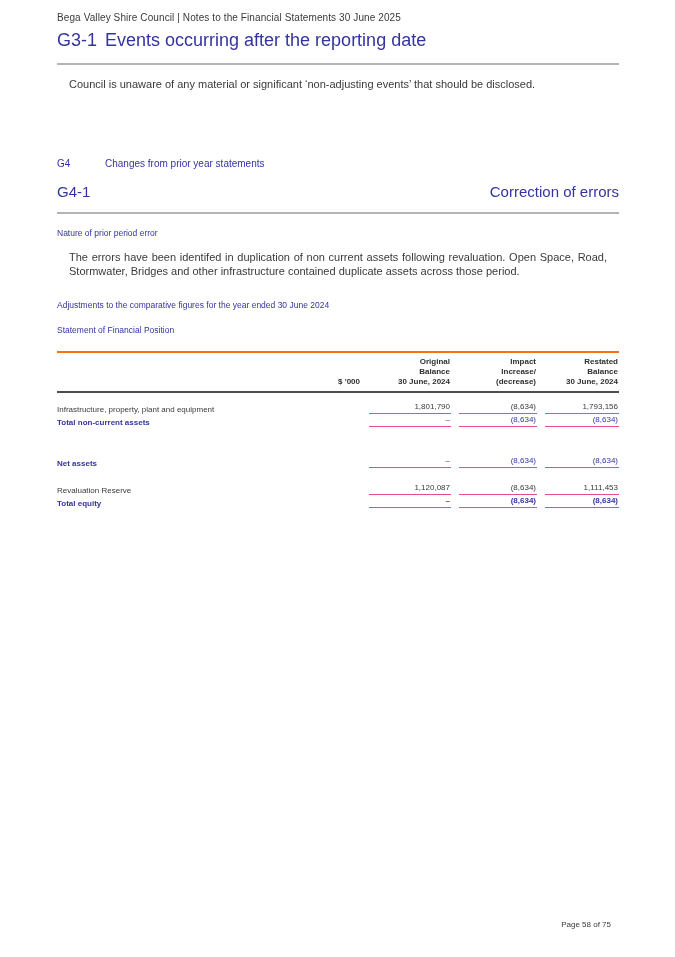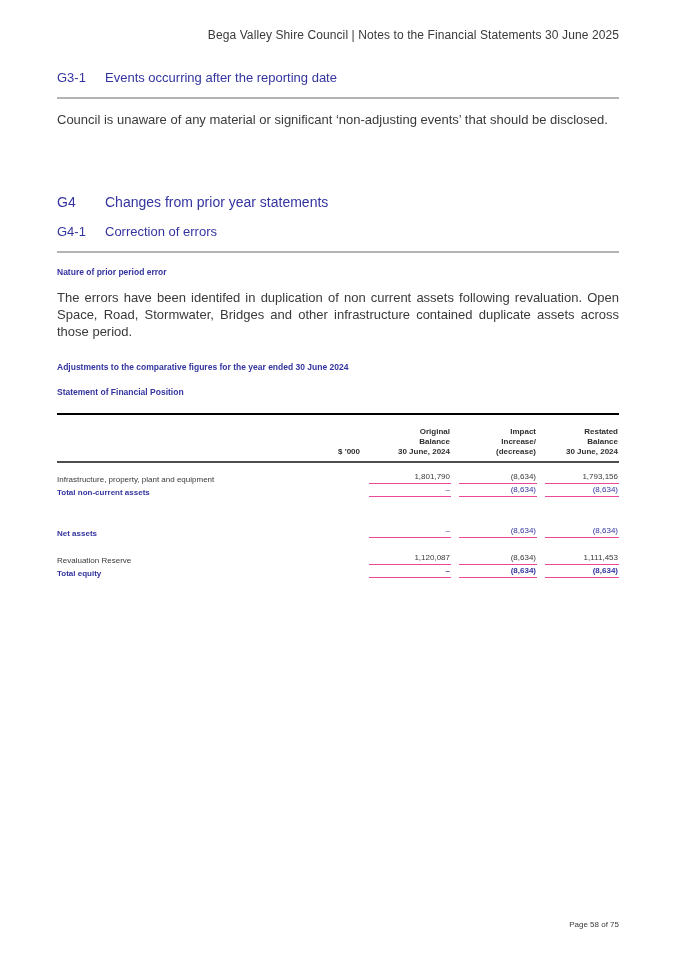--- a/index.html
+++ b/index.html
@@ -9,85 +9,84 @@
     width: 675px;
     height: 957px;
     background: #ffffff;
     font-family: "Liberation Sans", sans-serif;
     color: #3a3a3a;
     overflow: hidden;
   }
   .content { padding: 0 56px 0 57px; }
 
   .doc-header {
-    padding-top: 28px;
-    text-align: right;
-    font-size: 12px;
+    padding-top: 12px;
+    font-size: 10px;
     color: #3a3a3a;
     letter-spacing: 0.1px;
   }
 
   .h2 {
     display: flex;
     align-items: baseline;
     color: #3434a0;
     font-weight: 400;
   }
   .h2 .hnum { width: 48px; flex-shrink: 0; }
-  .heading-g3 { margin-top: 28px; font-size: 13px; }
-  .heading-g4 { margin-top: 66px; font-size: 14px; }
-  .heading-g41 { margin-top: 14px; font-size: 13px; }
+  .heading-g3 { margin-top: 7px; font-size: 18px; }
+  .heading-g4 { margin-top: 66px; font-size: 10px; }
+  .heading-g41 { margin-top: 14px; font-size: 15px; justify-content: space-between; }
 
   .rule {
     border: none;
     border-top: 2px solid #b4b4b4;
     margin: 0;
   }
   .rule-g3 { margin-top: 12px; }
   .rule-g41 { margin-top: 12px; }
 
   .body-text {
-    font-size: 13px;
+    font-size: 11px;
     line-height: 1.32;
     color: #3a3a3a;
-    margin: 0;
+    margin: 12px;
   }
   .body-g3 { margin-top: 12px; }
   .body-g41 { margin-top: 12px; text-align: justify; }
 
   .minihead {
     font-size: 8.5px;
-    font-weight: 700;
+    font-weight: 400;
     color: #3434a0;
     margin: 0;
   }
   .nature-head { margin-top: 14px; }
   .adjust-head { margin-top: 21px; }
   .statement-head { margin-top: 15px; }
 
   table.fin {
     margin-top: 16px;
     width: 100%;
     border-collapse: collapse;
     table-layout: fixed;
     font-size: 8px;
   }
   table.fin col.c-label { width: 304px; }
   table.fin col.c-v1 { width: 90px; }
   table.fin col.c-v2 { width: 86px; }
   table.fin col.c-v3 { width: 82px; }
 
   thead th {
-    border-top: 2px solid #000000;
+    border-top: 2px solid #f97316;
     border-bottom: 2px solid #4d4d4d;
     font-weight: 700;
     color: #2f2f2f;
     vertical-align: bottom;
     text-align: right;
-    padding: 12px 1px 3px 8px;
+    padding: 4px 1px 3px 8px;
     line-height: 1.3;
   }
   thead th.unit { text-align: right; padding-left: 0; }
 
   td { padding: 0; vertical-align: bottom; }
   tr.data-row { height: 13px; }
   td.lbl { padding-right: 4px; white-space: nowrap; }
   td.val { padding-left: 8px; }
   td.val .num {
     border-bottom: 1px solid #ec4899;
@@ -98,21 +97,21 @@
   tr.spacer td { height: 14px; border: none; }
   tr.lead-in td { height: 9px; }
 
   .t-normal { color: #3a3a3a; font-weight: 400; }
   .t-total-label { color: #3434a0; font-weight: 700; }
   .t-total-val { color: #3434a0; font-weight: 400; }
   .t-bold-val { color: #3434a0; font-weight: 700; }
 
   .doc-footer {
     position: absolute;
-    right: 56px;
+    right: 64px;
     bottom: 28px;
     font-size: 8px;
     color: #3a3a3a;
   }
 </style>
 </head>
 <body>
 
 <div class="page">
   <div class="content">

